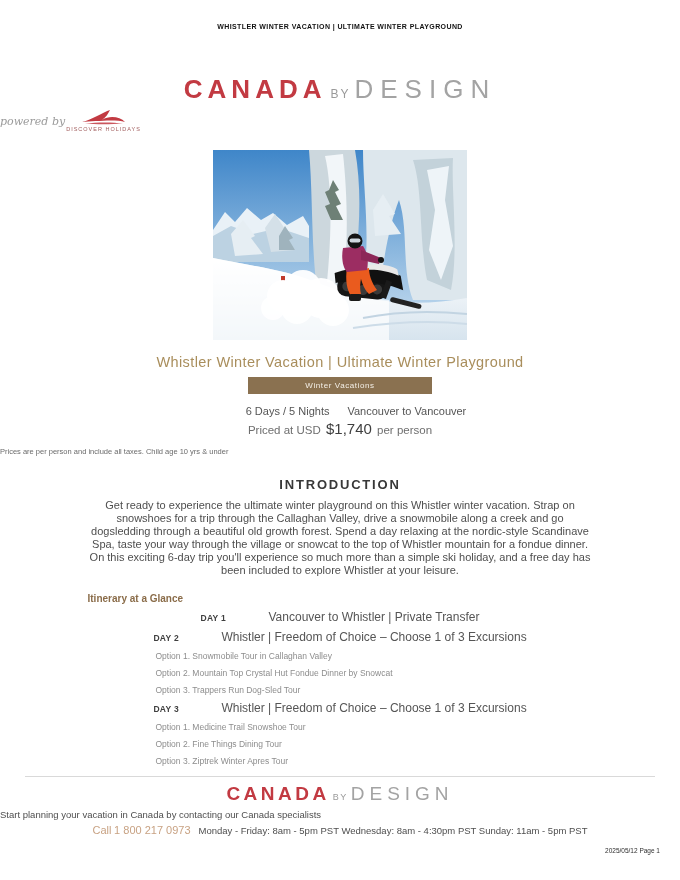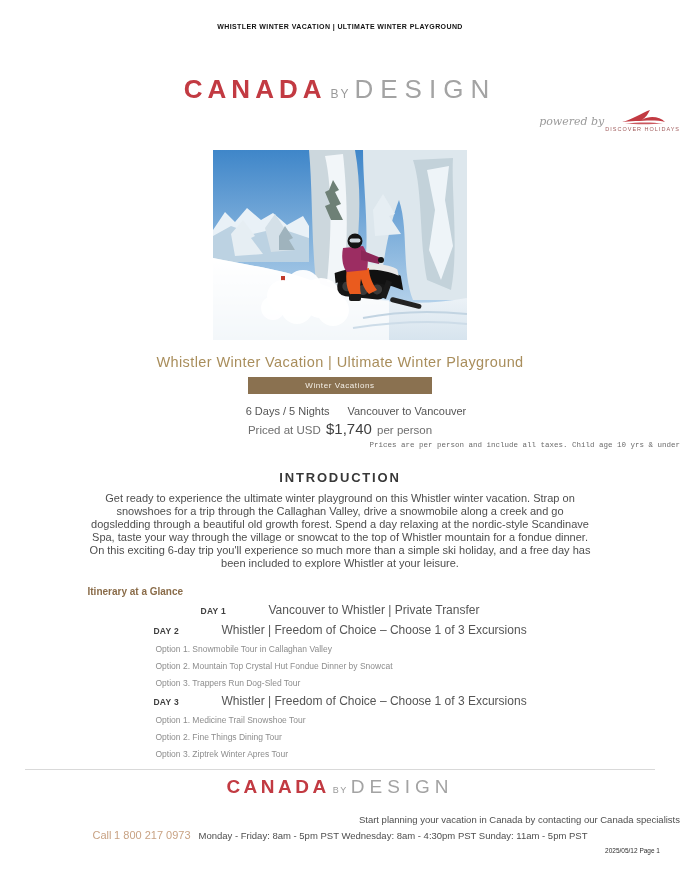--- a/index.html
+++ b/index.html
@@ -7,56 +7,56 @@
     position:relative;width:680px;height:880px;margin:0 auto;background:#ffffff;
     font-family:"Liberation Sans",sans-serif;color:#4e4e4e;overflow:hidden;
   }
   .doc-header{padding-top:23px;text-align:center;font-size:7px;font-weight:bold;
     letter-spacing:.4px;color:#111;}
   
   .brand{margin-top:46px;text-align:center;line-height:1;}
   .brand .canada{font-size:26px;font-weight:bold;letter-spacing:5px;color:#c23a42;}
   .brand .by{font-size:12px;letter-spacing:2px;color:#9a9a9a;margin:0 4px;}
   .brand .design{font-size:26px;font-weight:300;letter-spacing:7px;color:#a3a3a3;}
-  .powered{margin-top:7px;display:flex;justify-content:flex-end;align-items:flex-start;gap:1px;height:32px;}
+  .powered{margin-top:7px;display:flex;justify-content:flex-start;align-items:flex-start;gap:1px;height:32px;}
   .powered .script{font-family:"DejaVu Serif",serif;font-style:italic;font-size:11px;color:#9b9b9b;margin-top:6px;}
   .dh{display:flex;flex-direction:column;align-items:center;}
   .dh-name{font-size:5.5px;letter-spacing:1px;color:#a05c5c;text-transform:uppercase;margin-top:1px;}
   
   .hero{width:254px;height:190px;margin:9px auto 0;display:block;}
   
   .trip-title{margin-top:14px;text-align:center;font-size:14.5px;letter-spacing:.4px;color:#a98e5c;}
   .season{margin-top:9px;text-align:center;font-size:11px;color:#4b4b4b;}
   .badge-row{margin-top:4px;text-align:center;}
   .badge{display:inline-block;background:#8a7150;color:#f4efe7;font-size:8px;letter-spacing:.6px;
     padding:4px 0;width:184px;}
   .duration-line{margin-top:11px;text-align:center;font-size:11px;color:#555;padding-left:32px;}
   .duration-line .route{margin-left:18px;}
   .price-line{margin-top:3px;text-align:center;font-size:11.5px;color:#6e6e6e;}
   .price-line .price{font-size:15px;color:#3f3f3f;margin:0 2px;}
-  .price-note{margin-top:4px;text-align:right;font-size:7.5px;color:#6b6b6b;font-family:Liberation Mono, monospace;}
+  .price-note{margin-top:10px;text-align:left;font-size:7.5px;color:#6b6b6b;}
   
   .intro-heading{margin-top:21px;text-align:center;font-size:13px;font-weight:bold;
     letter-spacing:1.8px;color:#383838;}
   .intro-body{width:505px;margin:7px auto 0;text-align:center;font-size:11px;
     line-height:13px;color:#4e4e4e;}
   
   .itin{width:505px;margin:16px auto 0;}
   .itin-heading{font-size:10px;font-weight:bold;color:#8a6c49;}
   .itin-row{display:flex;align-items:baseline;margin-top:6px;justify-content:center;}
   .itin-day{width:68px;flex:none;font-size:8.5px;font-weight:bold;color:#3f3f3f;letter-spacing:.3px;}
   .itin-title{font-size:12px;color:#555;}
   .itin-opt{margin:7px 0 0 68px;font-size:8.5px;color:#8d8d8d;}
   
   .divider{width:630px;margin:10px auto 0;border-top:1px solid #d9d9d9;}
   .f-brand{margin-top:7px;text-align:center;line-height:1;}
   .f-brand .canada{font-size:19px;font-weight:bold;letter-spacing:3.5px;color:#c23a42;}
   .f-brand .by{font-size:9px;letter-spacing:1.5px;color:#9a9a9a;margin:0 3px;}
   .f-brand .design{font-size:19px;font-weight:300;letter-spacing:5px;color:#a3a3a3;}
-  .f-tagline{margin-top:18px;text-align:right;font-size:9.5px;color:#4e4e4e;}
+  .f-tagline{margin-top:6px;text-align:left;font-size:9.5px;color:#4e4e4e;}
   .f-call{margin-top:4px;text-align:center;font-size:9.5px;color:#4e4e4e;}
   .f-call .tan{color:#c8a283;font-size:11px;}
   .footnote{position:absolute;right:20px;bottom:26px;font-size:6.5px;color:#2f2f2f;}
 </style>
 </head>
 <body>
 
 <div class="page">
 
   <div class="doc-header">WHISTLER WINTER VACATION | ULTIMATE WINTER PLAYGROUND</div>

